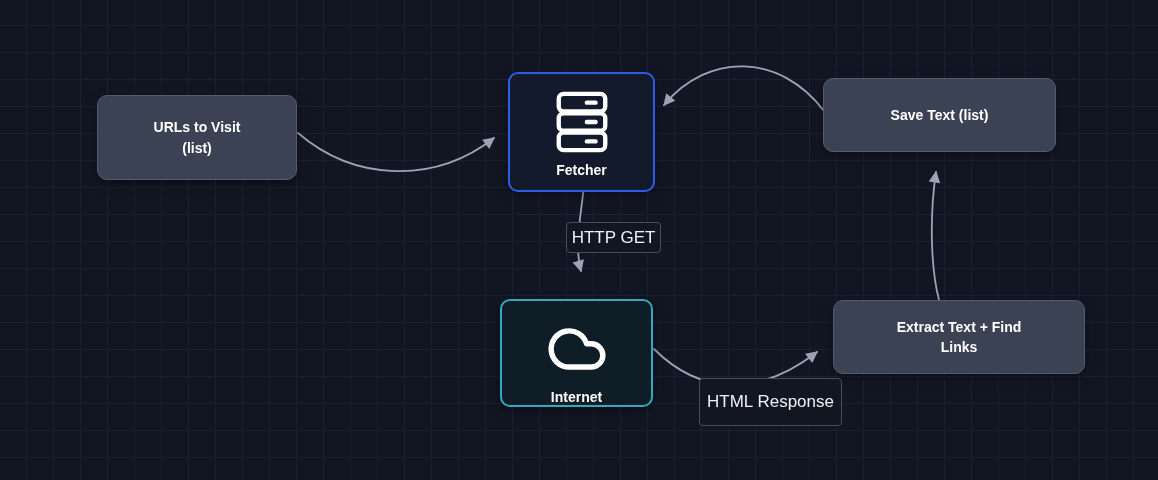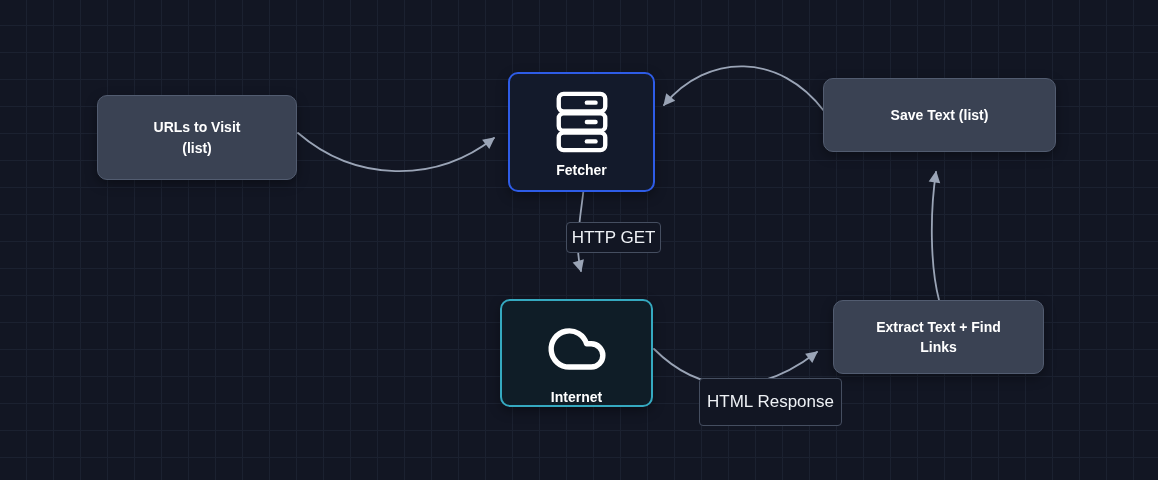--- a/index.html
+++ b/index.html
@@ -101,21 +101,21 @@
     color: #eef1f5;
     font-size: 17px;
     font-weight: normal;
     white-space: nowrap;
     margin-left: 28px;
   }
   .edge-label.http-get   { left: 538px; top: 222px; width: 95px;  height: 31px; }
   .edge-label.html-resp  { left: 671px; top: 378px; width: 143px; height: 48px; }
 
   .box.urls    { left: 97px;  top: 95px;  width: 200px; height: 85px; }
-  .box.extract { left: 833px; top: 300px; width: 211px; height: 74px; }
+  .box.extract { left: 833px; top: 300px; width: 252px; height: 74px; }
   .box.save    { left: 823px; top: 78px;  width: 233px; height: 74px; }
 </style>
 </head>
 <body>
 
 <div class="canvas">
 
   <svg class="edges" viewBox="0 0 1158 480">
     <defs>
       <marker id="ah" viewBox="0 0 12 12" refX="10" refY="6" markerWidth="16" markerHeight="14" markerUnits="userSpaceOnUse" orient="auto">

